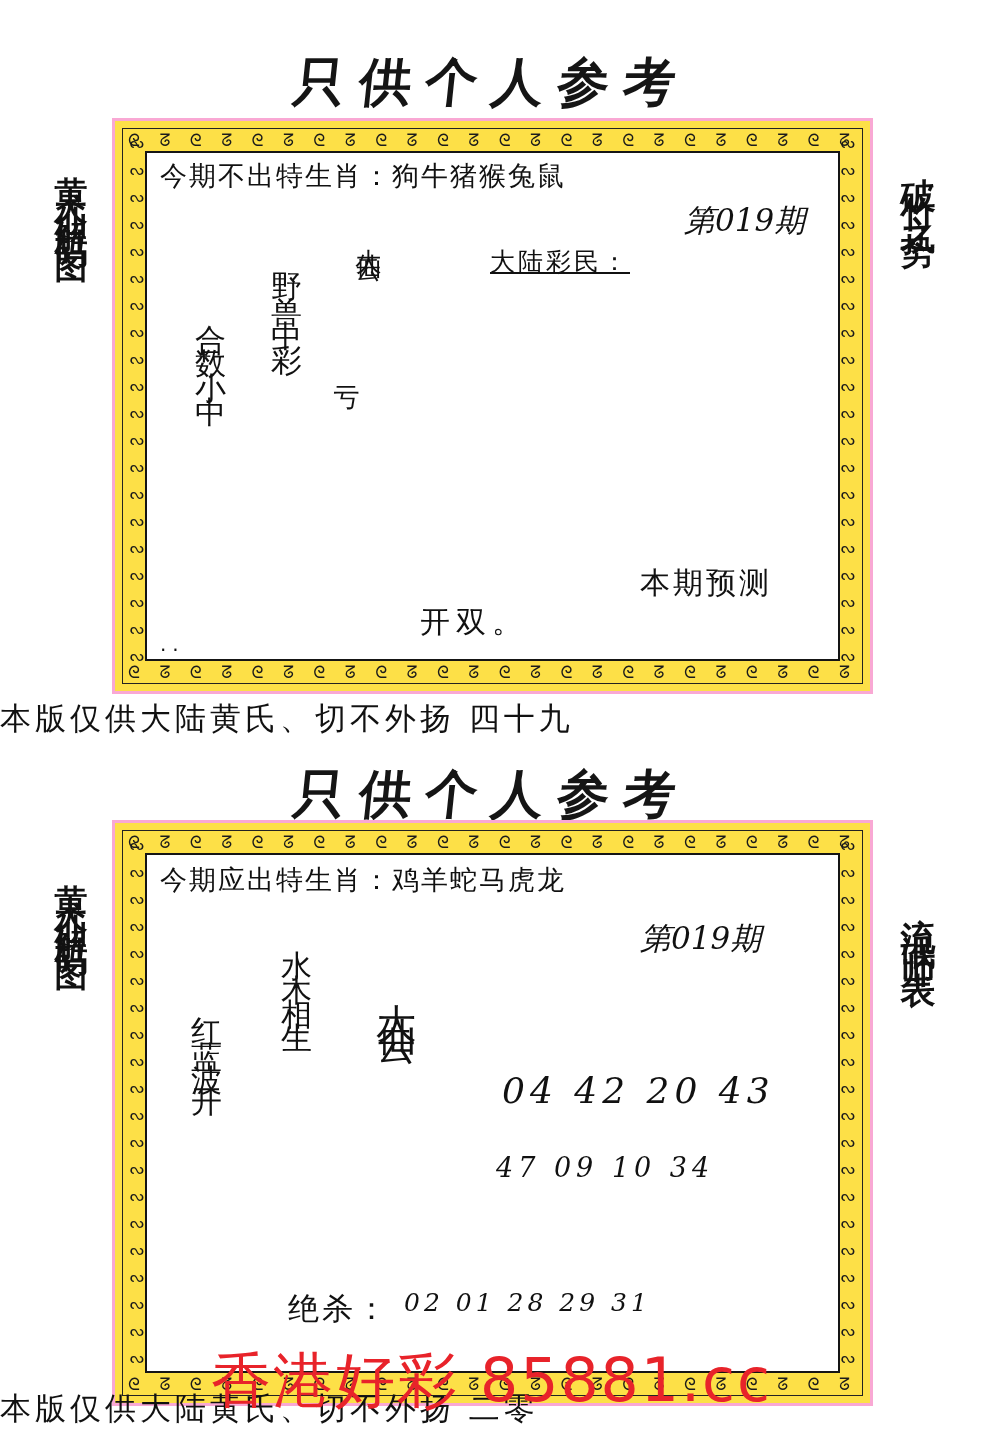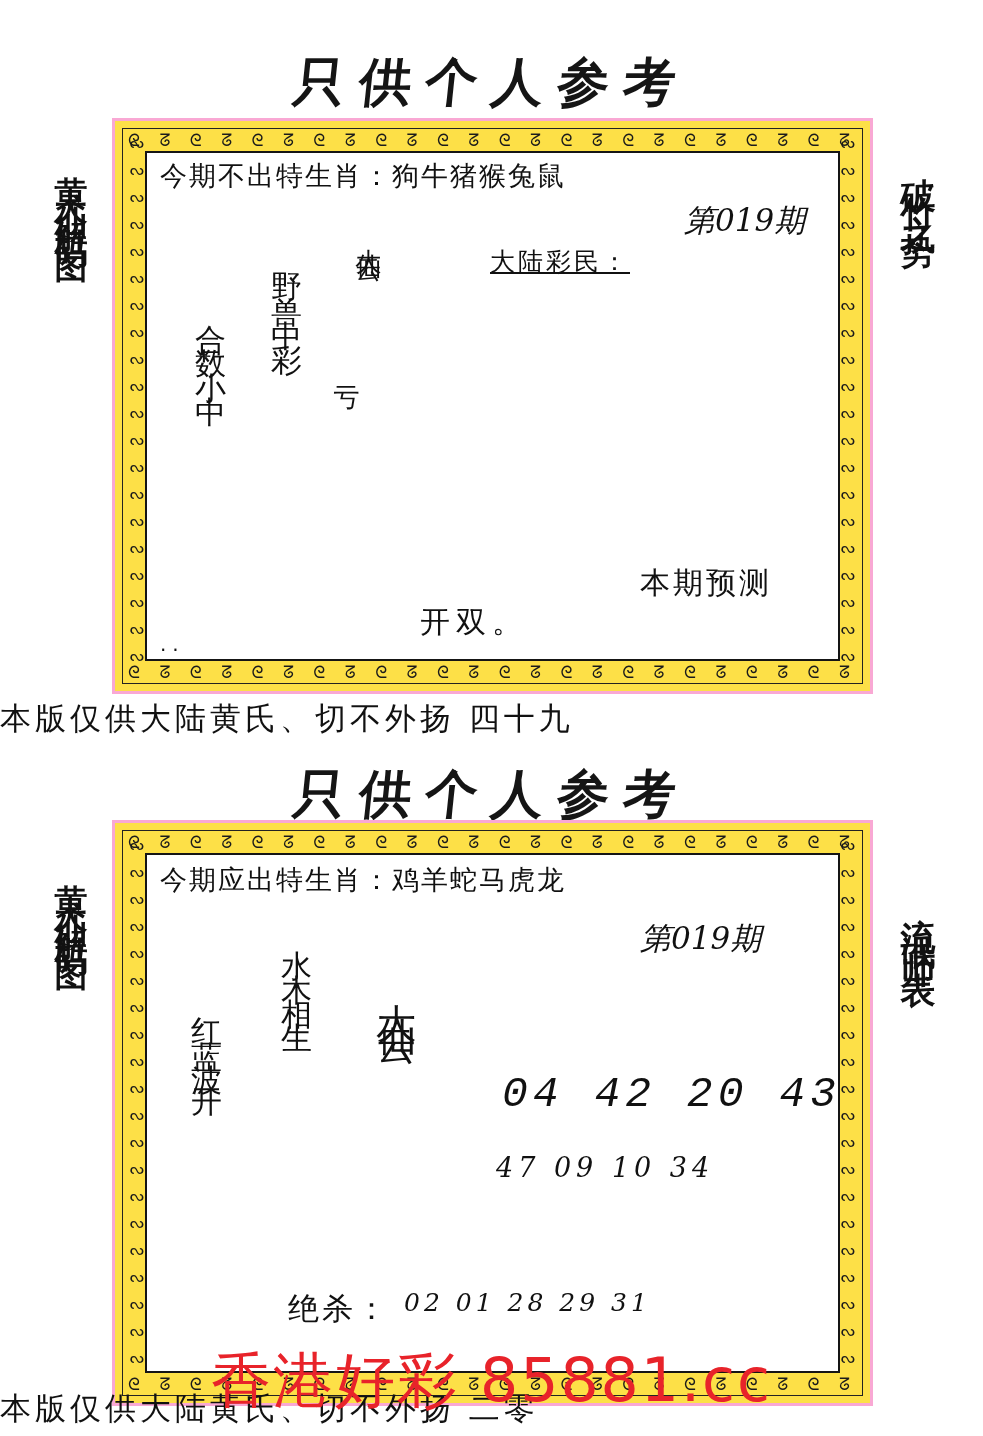--- a/index.html
+++ b/index.html
@@ -212,21 +212,21 @@
 
   <div class="hand it" style="left:640px; top:178px; font-size:31px;">第019期</div>
 
 
   <div class="vtext" style="left:370px; top:232px; font-size:40px; letter-spacing:14px;">大仙云</div>
 
   <div class="vtext" style="left:186px; top:252px; font-size:31px; letter-spacing:24px;">红蓝波开</div>
 
   <div class="vtext" style="left:276px; top:186px; font-size:31px; letter-spacing:24px;">水木相生</div>
 
-  <div class="hand it" style="left:502px; top:330px; font-size:43px; letter-spacing:5px;font-family:Liberation Mono, monospace;">04 42 20 43</div>
+  <div class="hand it" style="left:502px; top:330px; font-size:36px; letter-spacing:5px;">04 42 20 43</div>
 
   <div class="hand it" style="left:496px; top:412px; font-size:27px; letter-spacing:5px;">47 09 10 34</div>
 
   <div class="hand" style="left:288px; top:548px; font-size:31px; letter-spacing:3px;text-align:center;">绝杀：</div>
 
   <div class="hand it" style="left:404px; top:548px; font-size:25px; letter-spacing:4px;">02 01 28 29 31</div>
 
   <div class="footer-line" style="top:648px;">本版仅供大陆黄氏、切不外扬 二零</div>
 </div>
 

